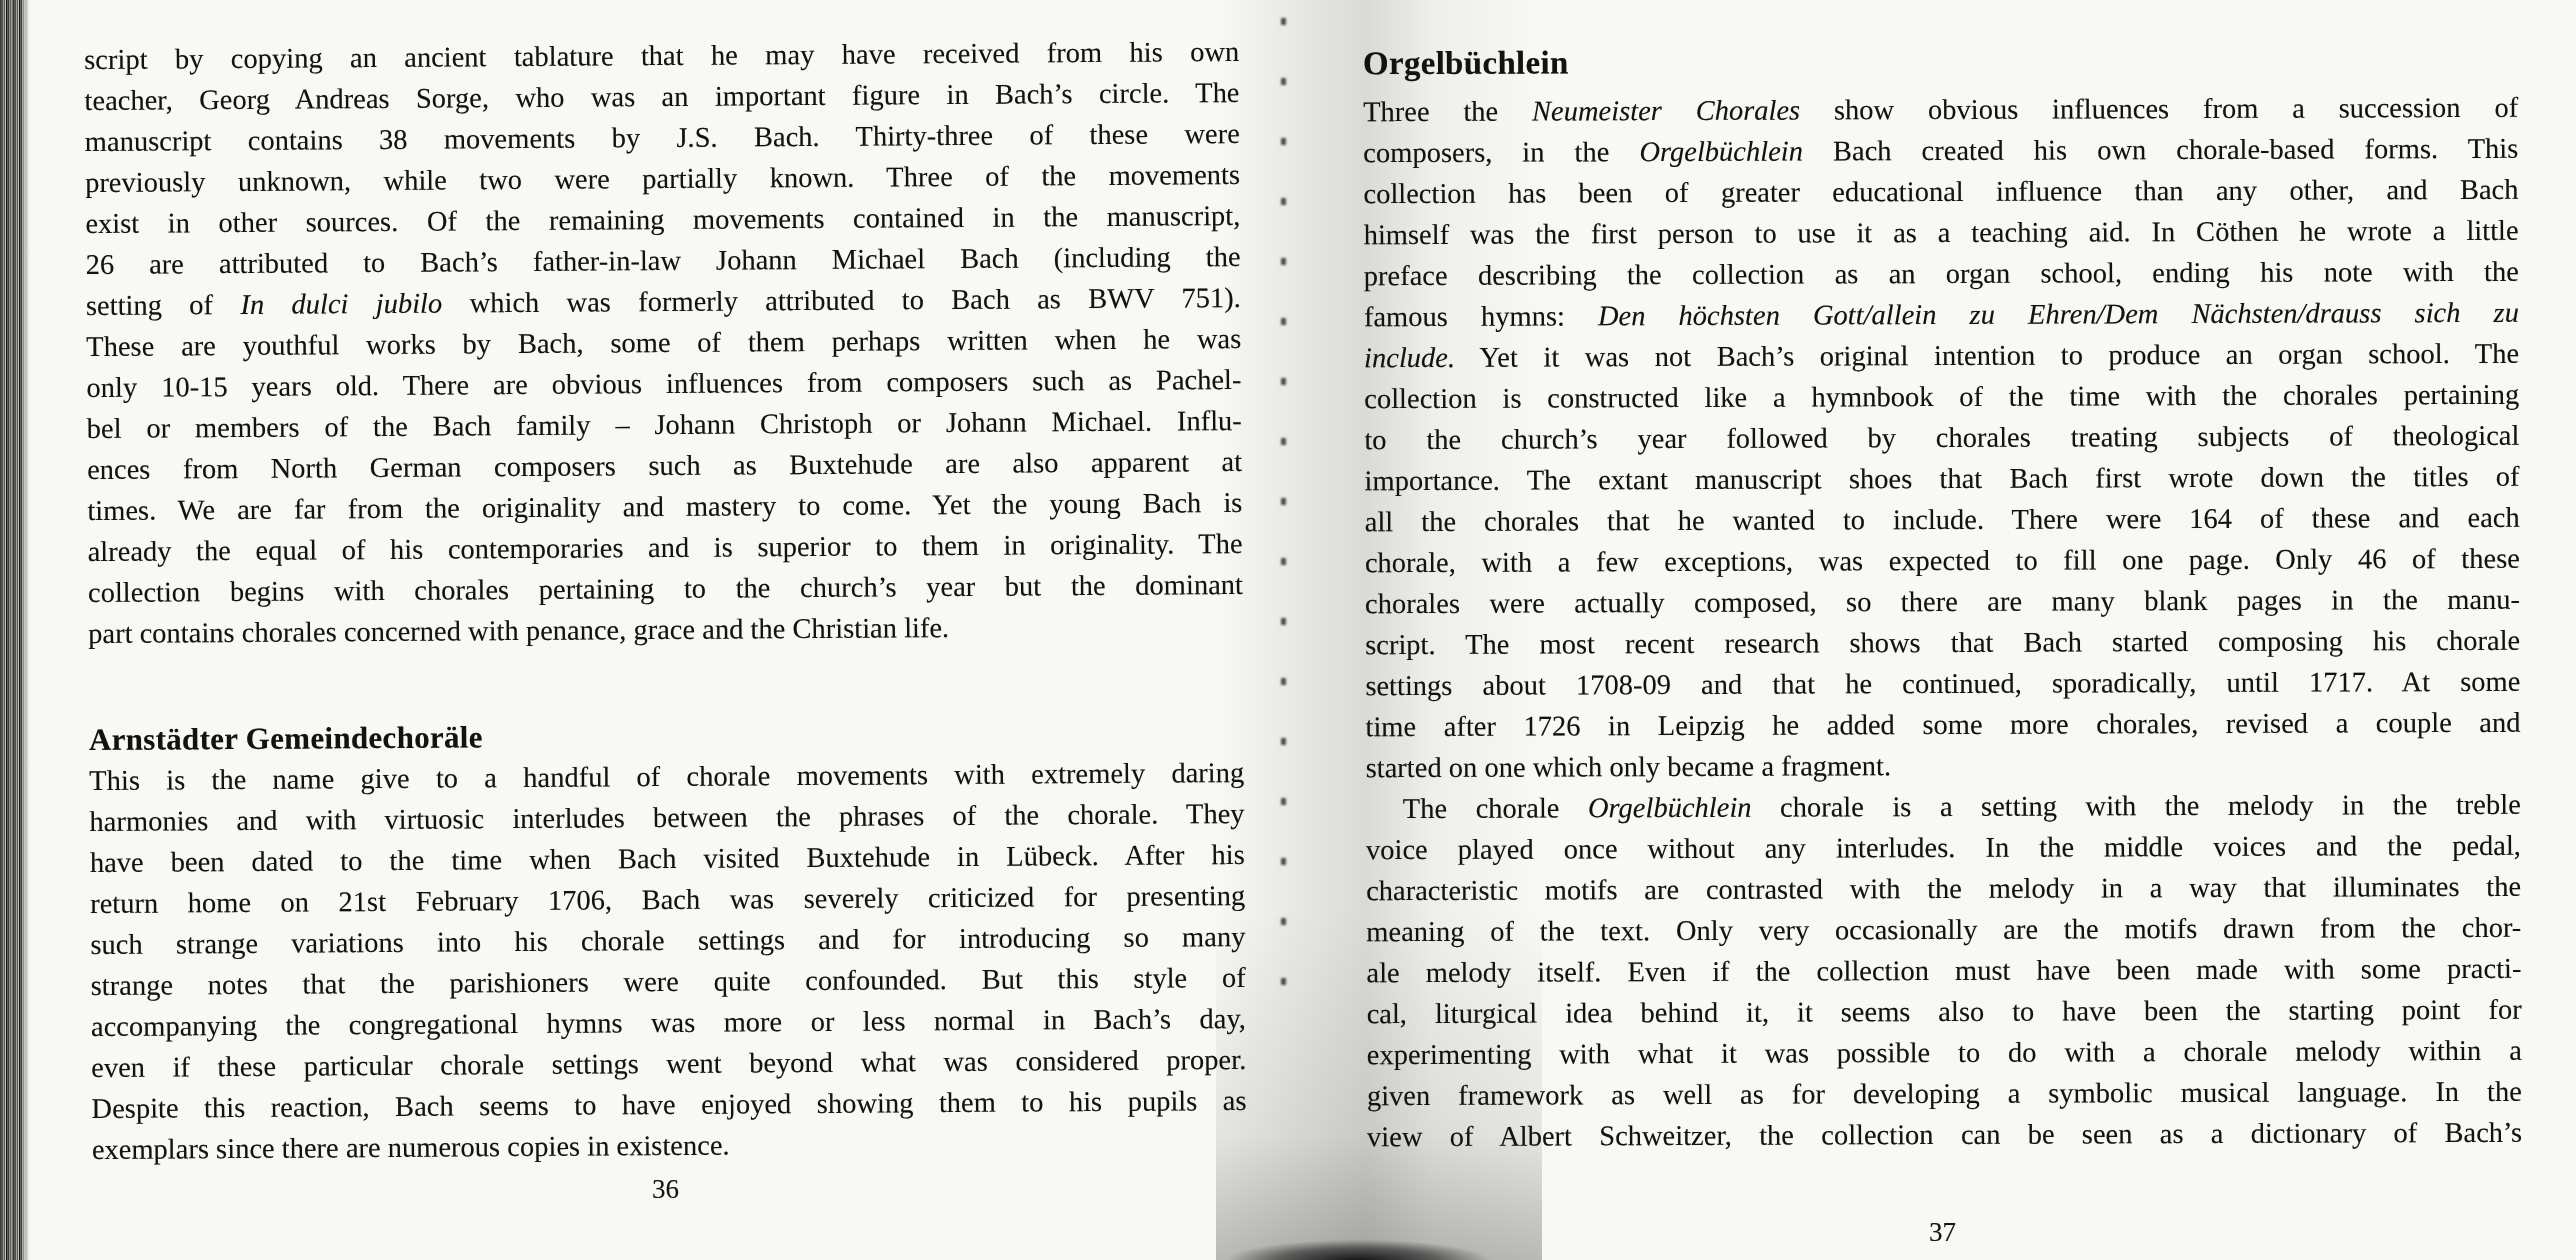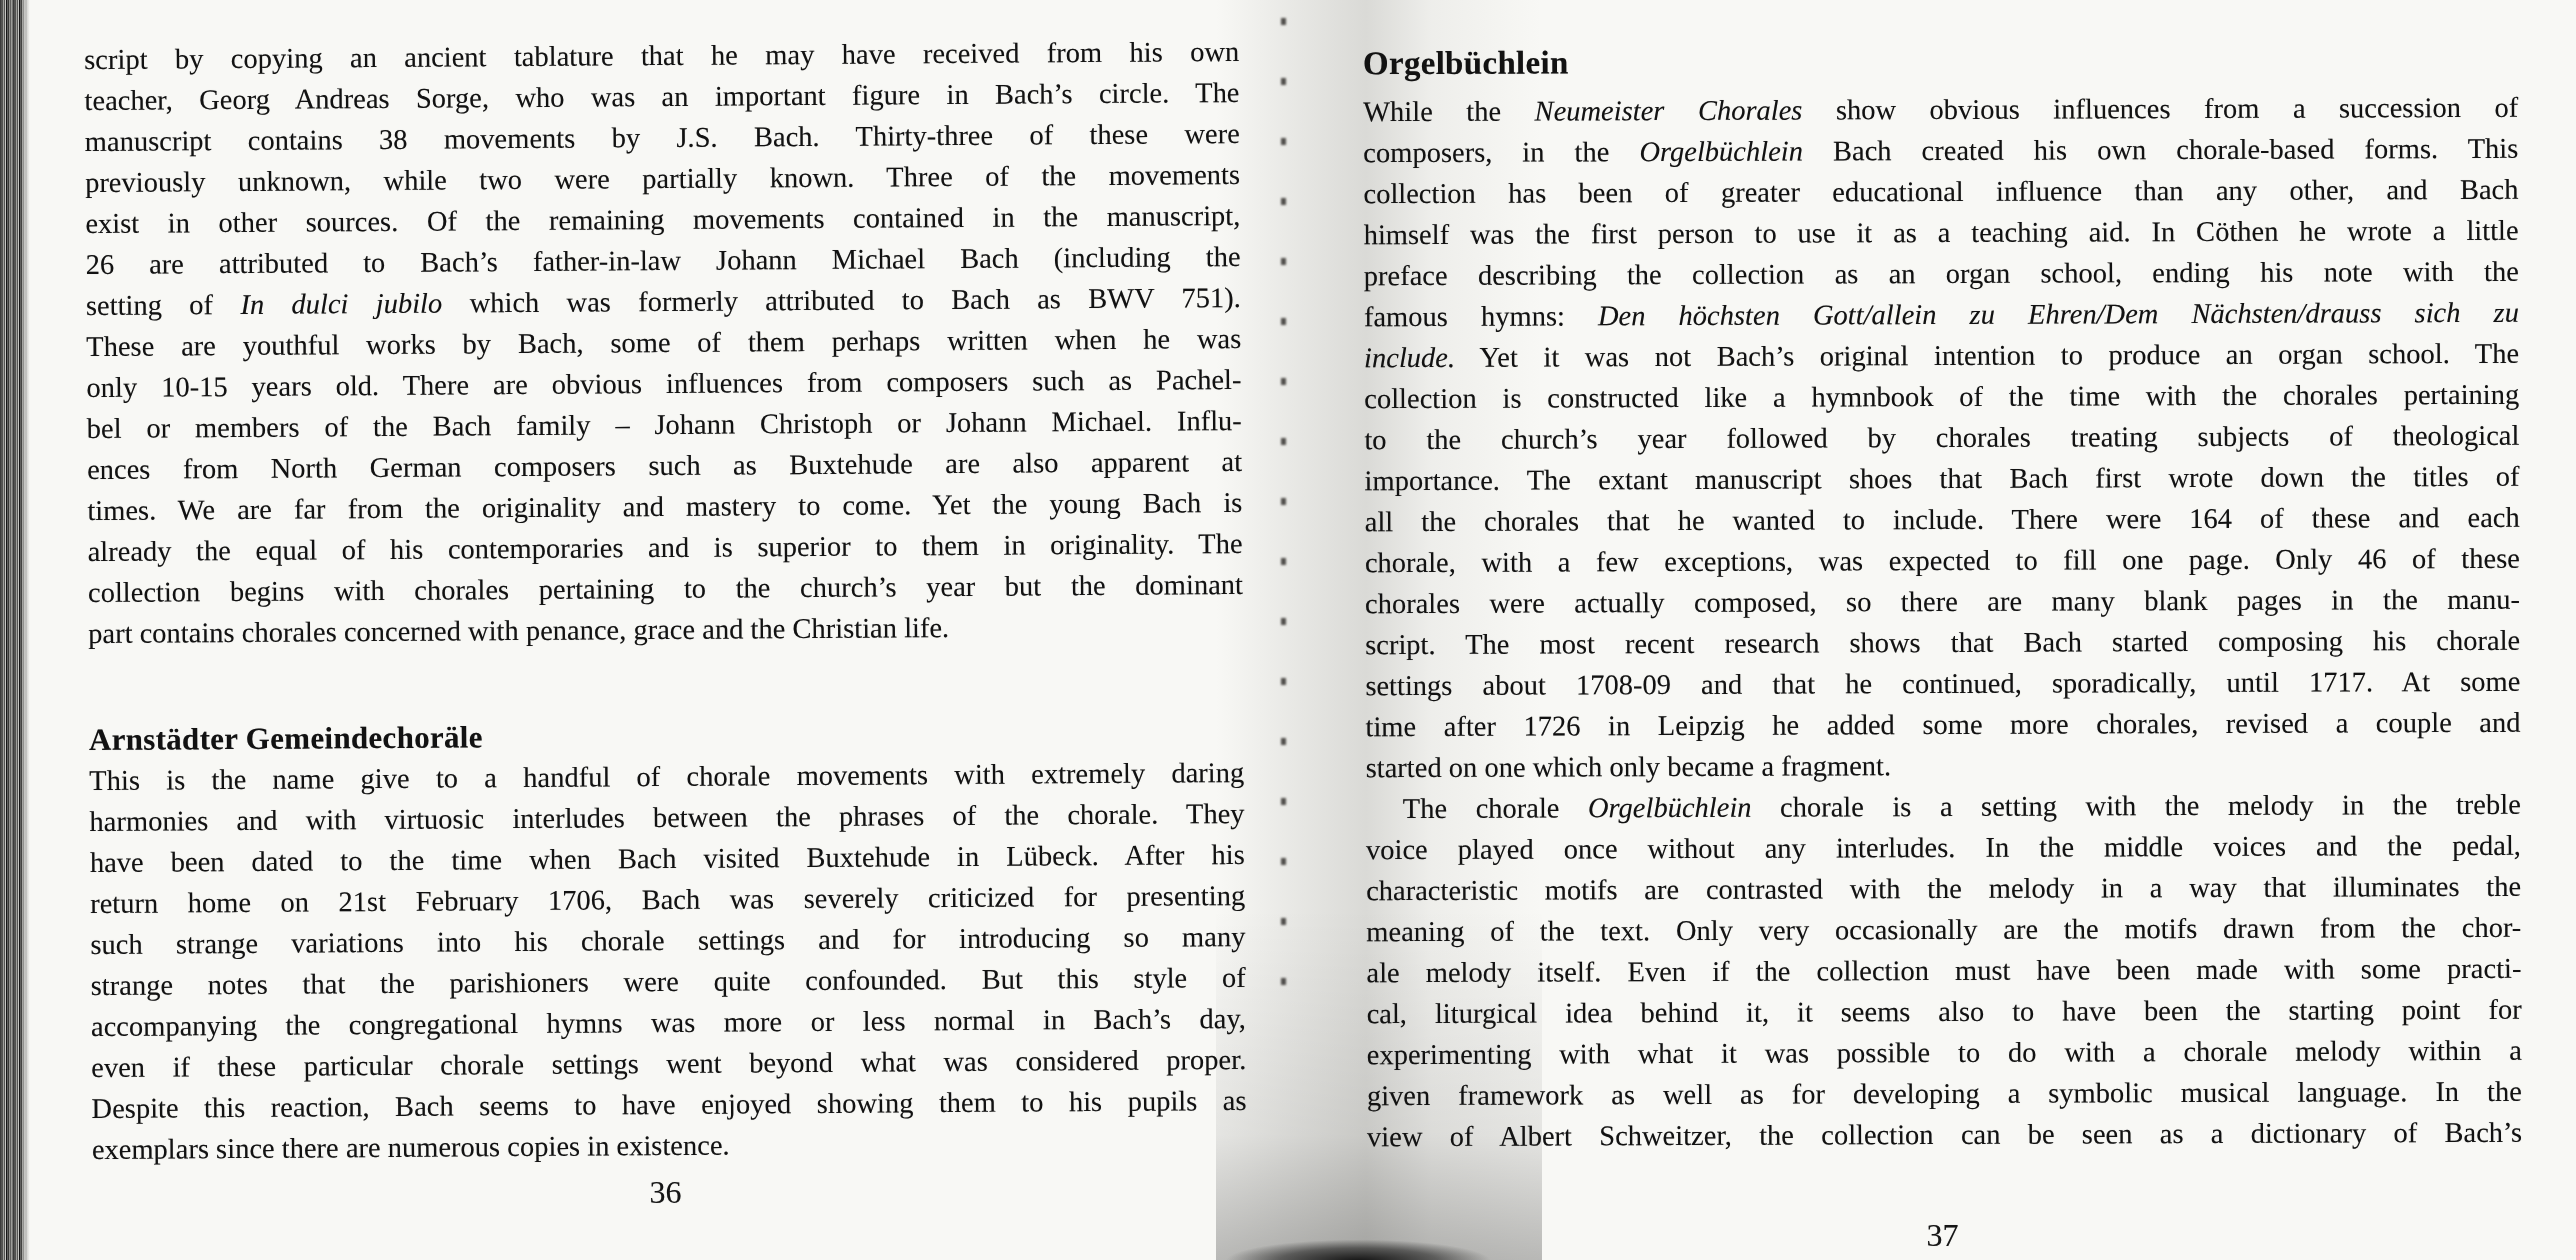--- a/index.html
+++ b/index.html
@@ -52,21 +52,21 @@
   .heading {
     font-weight: 700; font-size: 31px;
     height: 41px; line-height: 41px;
     letter-spacing: 0.3px;
     text-align: left;
   }
   .textcol.left .heading { margin-top: 65px; }
   .textcol.right .heading { height: 52px; line-height: 48px; font-size: 33px; }
   .pagenum {
     position: absolute; width: 1155px;
-    text-align: center; font-size: 32px; color: #151515;
+    text-align: center; font-size: 27px; color: #151515;
     text-shadow: 0 0 0.7px rgba(10,10,10,0.35);
   }
   .pagenum-left  { left: 88px;  top: 1174px; }
   .pagenum-right { left: 1365px; top: 1217px; }
 </style>
 </head>
 <body>
 
 <div>
   <div class="edge-texture"></div>
@@ -102,21 +102,21 @@
         <div class="tline"><span>strange notes that the parishioners were quite confounded. But this style of</span></div>
         <div class="tline"><span>accompanying the congregational hymns was more or less normal in Bach’s day,</span></div>
         <div class="tline"><span>even if these particular chorale settings went beyond what was considered proper.</span></div>
         <div class="tline"><span>Despite this reaction, Bach seems to have enjoyed showing them to his pupils as</span></div>
         <div class="tline lastline"><span>exemplars since there are numerous copies in existence.</span></div>
       </div>
     </div>
   <div id="right-col" class="textcol right">
       <div class="heading">Orgelbüchlein</div>
       <div class="para">
-        <div class="tline"><span>While the </span><i>Neumeister Chorales</i><span> show obvious influences from a succession of</span></div>
+        <div class="tline"><span>Three the </span><i>Neumeister Chorales</i><span> show obvious influences from a succession of</span></div>
         <div class="tline"><span>composers, in the </span><i>Orgelbüchlein</i><span> Bach created his own chorale-based forms. This</span></div>
         <div class="tline"><span>collection has been of greater educational influence than any other, and Bach</span></div>
         <div class="tline"><span>himself was the first person to use it as a teaching aid. In Cöthen he wrote a little</span></div>
         <div class="tline"><span>preface describing the collection as an organ school, ending his note with the</span></div>
         <div class="tline"><span>famous hymns: </span><i>Den höchsten Gott/allein zu Ehren/Dem Nächsten/drauss sich zu</i></div>
         <div class="tline"><i>include.</i><span> Yet it was not Bach’s original intention to produce an organ school. The</span></div>
         <div class="tline"><span>collection is constructed like a hymnbook of the time with the chorales pertaining</span></div>
         <div class="tline"><span>to the church’s year followed by chorales treating subjects of theological</span></div>
         <div class="tline"><span>importance. The extant manuscript shoes that Bach first wrote down the titles of</span></div>
         <div class="tline"><span>all the chorales that he wanted to include. There were 164 of these and each</span></div>

